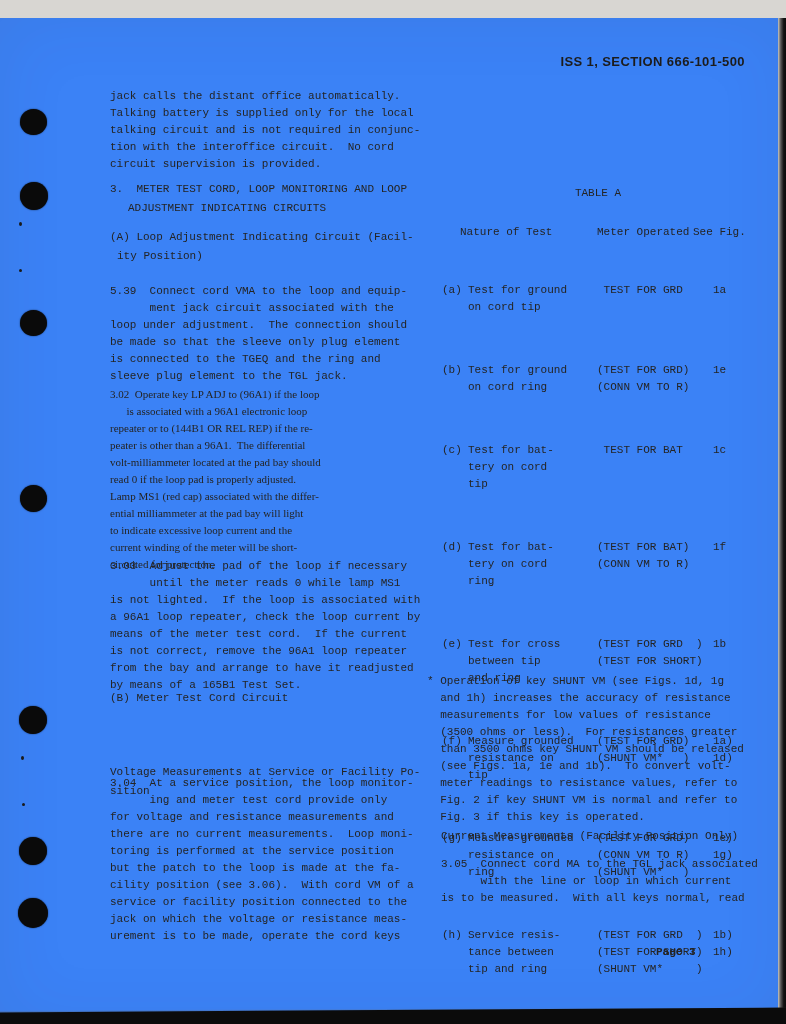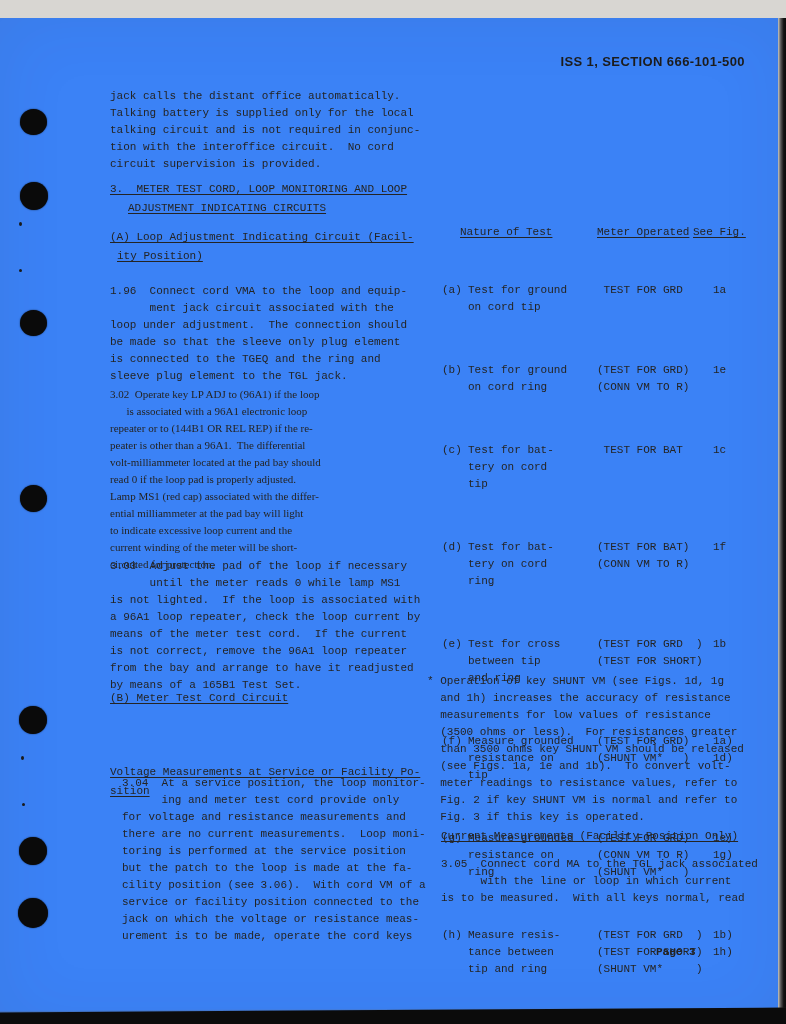--- a/index.html
+++ b/index.html
@@ -9,21 +9,21 @@
     box-shadow:inset 0 0 70px rgba(60,55,45,0.08);
     font-family:"Liberation Mono", monospace;
     margin-top:18px;
   }
   .mono{
     font-family:"Liberation Mono", monospace;
     font-size:11px;line-height:17px;color:#242424;
     white-space:pre;letter-spacing:0;
   }
   .block{position:absolute;}
-  .u{text-decoration:underline;text-underline-offset:2px;text-decoration-thickness:1px;}
+  .u{text-underline-offset:2px;text-decoration-thickness:1px;}
   .hdr{
     position:absolute;top:36px;right:41px;
     font-family:"Liberation Sans", sans-serif;
     font-size:13px;font-weight:bold;color:#1c1c1c;letter-spacing:0.4px;
   }
   .hole{position:absolute;background:#0a0a0a;border-radius:50%;box-shadow:0 0 1.5px rgba(0,0,0,0.8);}
   .speck{position:absolute;background:#1a1a1a;border-radius:50%;}
   .right-strip{
     position:absolute;top:0;bottom:0;right:0;width:8px;
     background:linear-gradient(to right,#c7c5c0,#555 35%,#141414 70%,#0a0a0a);
@@ -72,21 +72,21 @@
   <div class="block" style="left:110px;top:163px;">
     <div class="mono u">3.  METER TEST CORD, LOOP MONITORING AND LOOP</div>
     <div class="mono u" style="margin-left:18px;display:inline-block;">ADJUSTMENT INDICATING CIRCUITS</div>
   </div>
 
   <div class="block" style="left:110px;top:211px;">
     <div class="mono u">(A) Loop Adjustment Indicating Circuit (Facil-</div>
     <div class="mono u" style="margin-left:7px;display:inline-block;">ity Position)</div>
   </div>
 
-  <div class="block mono" style="left:110px;top:265px;">1.96  Connect cord VMA to the loop and equip-
+  <div class="block mono" style="left:110px;top:265px;">5.39  Connect cord VMA to the loop and equip-
       ment jack circuit associated with the
 loop under adjustment.  The connection should
 be made so that the sleeve only plug element
 is connected to the TGEQ and the ring and
 sleeve plug element to the TGL jack.</div>
   <div class="block mono" style="left:110px;top:368px;font-family:Liberation Serif, serif;">3.02  Operate key LP ADJ to (96A1) if the loop
       is associated with a 96A1 electronic loop
 repeater or to (144B1 OR REL REP) if the re-
 peater is other than a 96A1.  The differential
 volt-milliammeter located at the pad bay should
@@ -105,32 +105,33 @@
 from the bay and arrange to have it readjusted
 by means of a 165B1 Test Set.</div>
 
   <div class="block mono u" style="left:110px;top:672px;">(B) Meter Test Cord Circuit</div>
 
   <div class="block" style="left:110px;top:746px;">
     <div class="mono u">Voltage Measurements at Service or Facility Po-</div>
     <div class="mono u" style="display:inline-block;">sition</div>
   </div>
 
-  <div class="block mono" style="left:122px;top:757px;font-family:Liberation Mono, monospace;">3.04  At a service position, the loop monitor-
+  <div class="block mono" style="left:110px;top:757px;font-family:Liberation Mono, monospace;">3.04  At a service position, the loop monitor-
       ing and meter test cord provide only
 for voltage and resistance measurements and
 there are no current measurements.  Loop moni-
 toring is performed at the service position
 but the patch to the loop is made at the fa-
 cility position (see 3.06).  With cord VM of a
 service or facility position connected to the
 jack on which the voltage or resistance meas-
 urement is to be made, operate the cord keys</div>
 
 
+  <div class="block mono u" style="left:440px;top:167px;width:316px;text-align:center;">TABLE A</div>
 
   <div class="tbl-head">
     <span class="mono u" style="left:20px;">Nature of Test</span>
     <span class="mono u" style="left:157px;">Meter Operated</span>
     <span class="mono u" style="left:253px;">See Fig.</span>
   </div>
 
   <div class="tbl-rows mono">
     <div class="trow">
       <div class="cell">(a)</div>
@@ -189,21 +190,21 @@
 resistance on
 ring</div>
       <div class="cell">(TEST FOR GRD)
 (CONN VM TO R)
 (SHUNT VM*   )</div>
       <div class="cell">1e)
 1g)</div>
     </div>
     <div class="trow">
       <div class="cell">(h)</div>
-      <div class="cell">Measure resis-
+      <div class="cell">Service resis-
 tance between
 tip and ring</div>
       <div class="cell">(TEST FOR GRD  )
 (TEST FOR SHORT)
 (SHUNT VM*     )</div>
       <div class="cell">1b)
 1h)</div>
     </div>
   </div>
 

